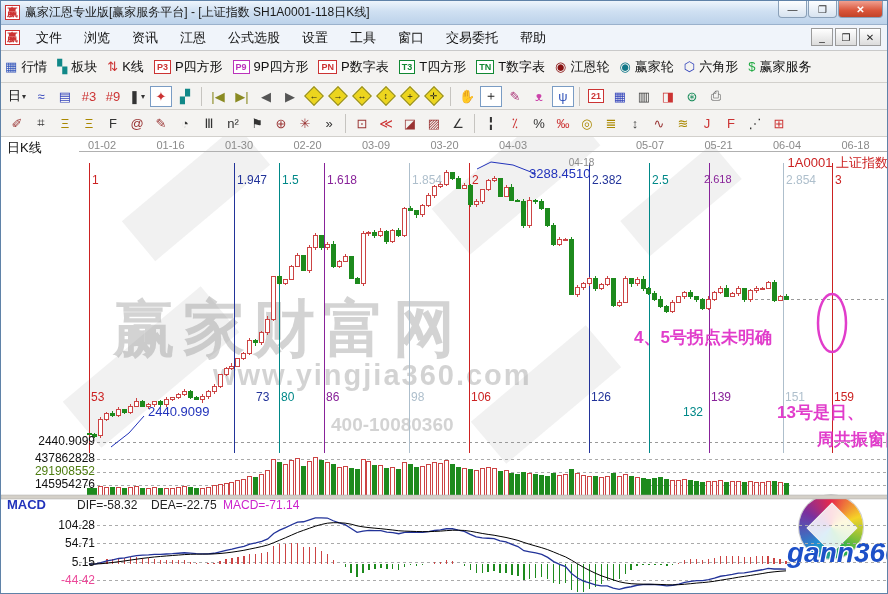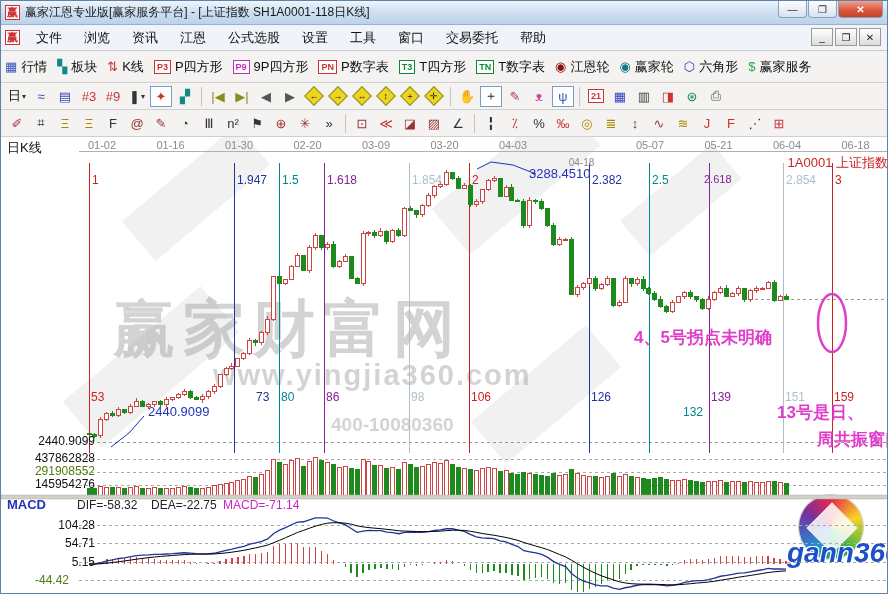--- a/index.html
+++ b/index.html
@@ -590,21 +590,21 @@
       <div class="clab" style="left:633px;top:189px;font-size:17px;color:#e13dcb;font-weight:bold;">4、5号拐点未明确</div>
       <div class="clab" style="left:776px;top:264px;font-size:17px;color:#e13dcb;font-weight:bold;">13号是日、</div>
       <div class="clab" style="left:776px;top:291px;font-size:17px;color:#e13dcb;font-weight:bold;margin-left:40px;">周共振窗口</div>
       <div class="clab" style="left:6px;top:360px;font-size:13px;color:#2233bb;font-weight:bold;">MACD</div>
       <div class="clab" style="left:76px;top:361px;font-size:12px;color:#222;">DIF=-58.32</div>
       <div class="clab" style="left:150px;top:361px;font-size:12px;color:#222;">DEA=-22.75</div>
       <div class="clab" style="left:222px;top:361px;font-size:12px;color:#cc22cc;">MACD=-71.14</div>
       <div class="clab rlab" style="top:381px;font-size:12px;color:#111;">104.28</div>
       <div class="clab rlab" style="top:399px;font-size:12px;color:#111;">54.71</div>
       <div class="clab rlab" style="top:418px;font-size:12px;color:#111;">5.15</div>
-      <div class="clab rlab" style="top:436px;font-size:12px;color:#4d7c0f;text-align:center;">-44.42</div>
+      <div class="clab rlab" style="top:436px;font-size:12px;color:#ec4899;">-44.42</div>
       <div id="gann-labels">
           <div class="clab" style="left: 91px; top: 36px; font-size: 12px; color: rgb(204, 34, 34);">1</div>
           <div class="clab" style="left: 90px; top: 253px; font-size: 12px; color: rgb(204, 34, 34);">53</div>
           <div class="clab" style="left: 236px; top: 36px; font-size: 12px; color: rgb(34, 51, 153);">1.947</div>
           <div class="clab" style="left: 235px; top: 253px; font-size: 12px; color: rgb(34, 51, 153); padding-left: 20px;">73</div>
           <div class="clab" style="left: 281px; top: 36px; font-size: 12px; color: rgb(0, 136, 136);">1.5</div>
           <div class="clab" style="left: 280px; top: 253px; font-size: 12px; color: rgb(0, 136, 136);">80</div>
           <div class="clab" style="left: 326px; top: 36px; font-size: 12px; color: rgb(136, 34, 153);">1.618</div>
           <div class="clab" style="left: 325px; top: 253px; font-size: 12px; color: rgb(136, 34, 153);">86</div>
           <div class="clab" style="left: 411px; top: 36px; font-size: 12px; color: rgb(174, 191, 204);">1.854</div>

